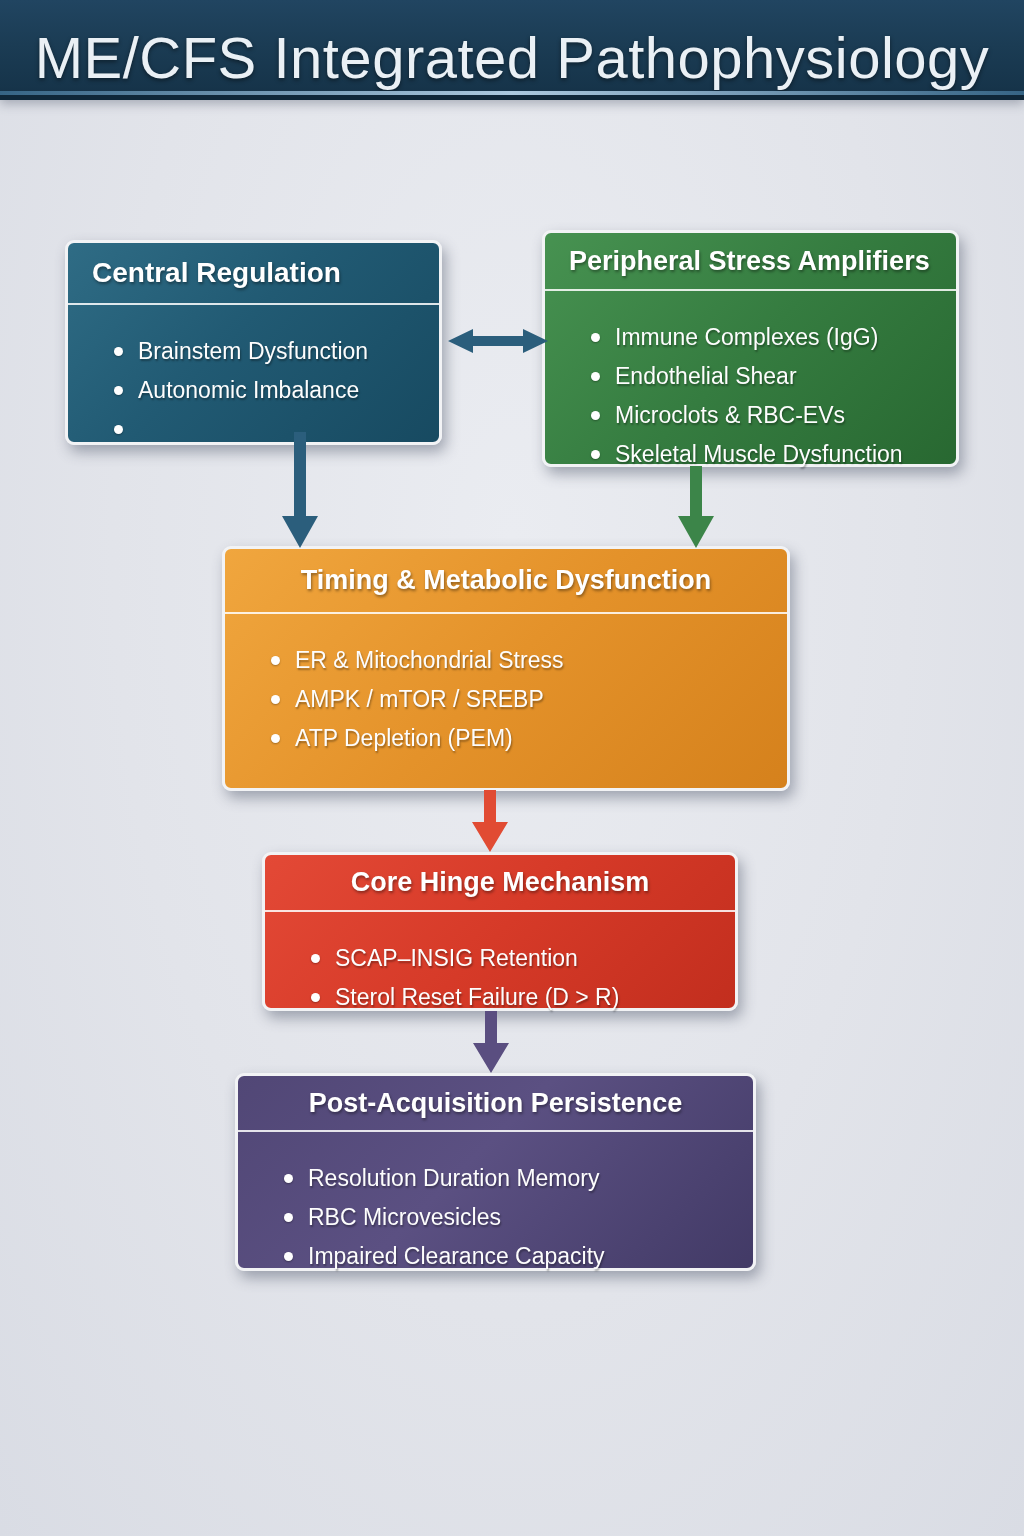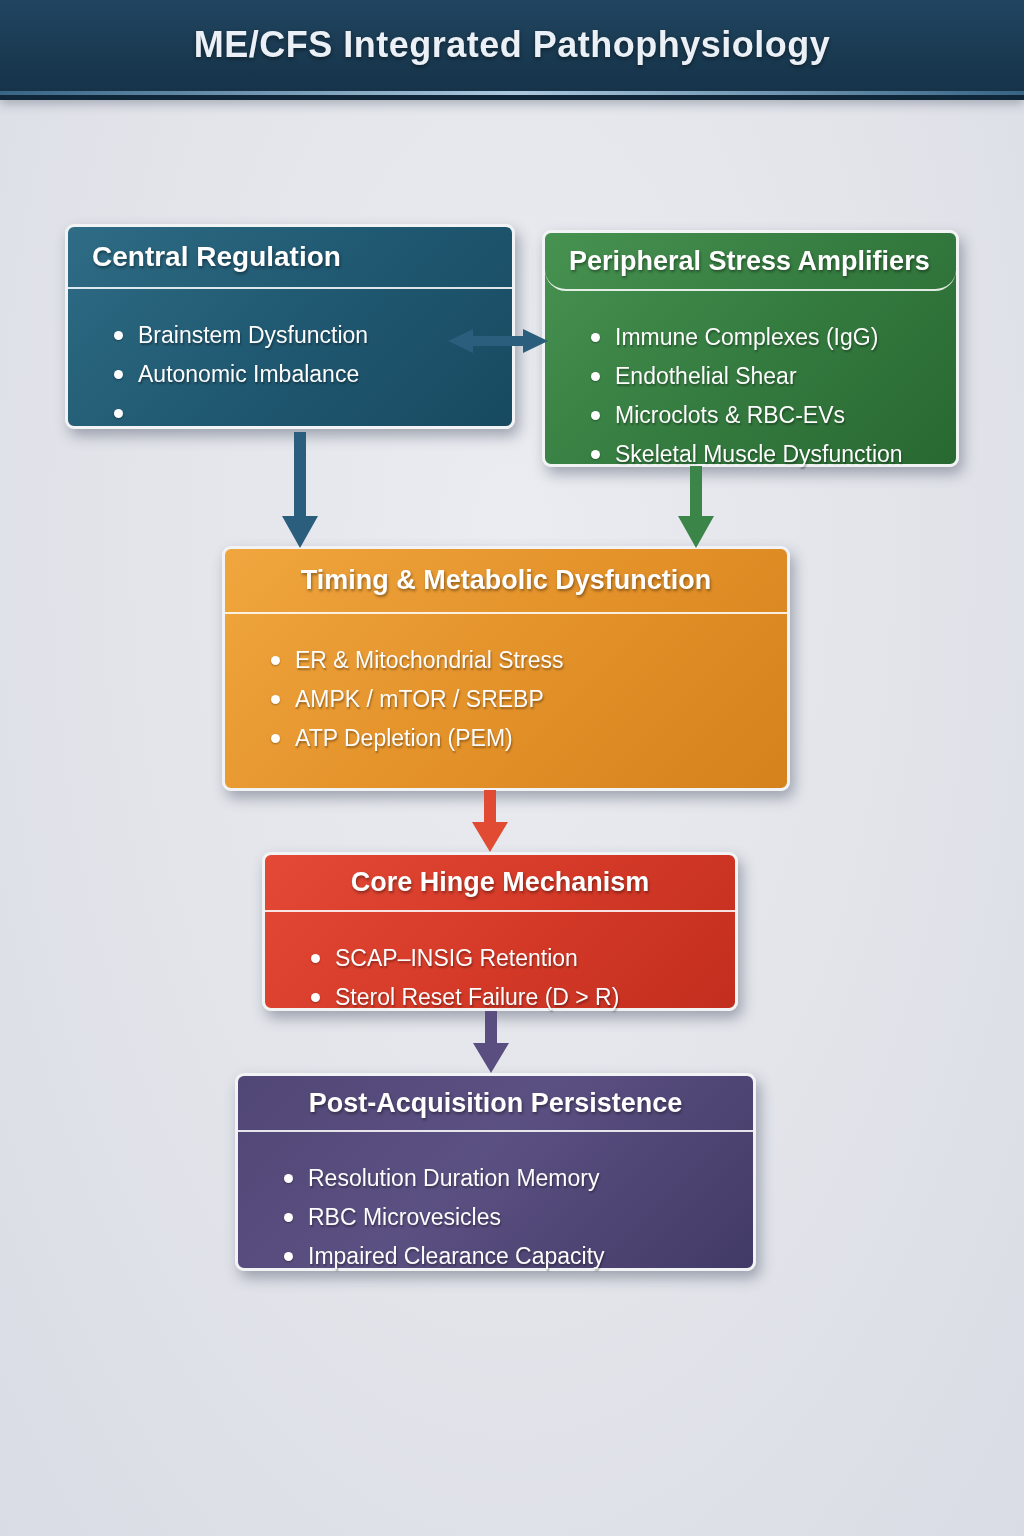--- a/index.html
+++ b/index.html
@@ -24,22 +24,22 @@
     left: 0; top: 0;
     width: 1024px; height: 100px;
     background: linear-gradient(180deg, #214561 0%, #1b3c54 45%, #16344a 88%, #132e43 100%);
     box-shadow: 0 4px 10px rgba(60,70,90,0.35);
   }
   .app-header .title {
     position: absolute;
     left: 0; right: 0;
     top: 24px;
     text-align: center;
-    font-size: 36px;
-    font-weight: bold;
+    font-size: 58px;
+    font-weight: normal;
     letter-spacing: 0.5px;
     color: #eaf0f5;
     text-shadow: 0 2px 4px rgba(0,0,0,0.45);
     white-space: nowrap;
   }
   .header-accent {
     position: absolute;
     left: 0; bottom: 5px;
     width: 100%; height: 4px;
     background: linear-gradient(90deg, #3a6a8c 0%, #bcd9ef 50%, #3a6a8c 100%);
@@ -92,24 +92,24 @@
     margin-right: 15px;
     flex: 0 0 auto;
     box-shadow: 0 1px 2px rgba(0,0,0,0.3);
   }
   .box-teal   { background: linear-gradient(135deg, #2f6c85 0%, #215a73 45%, #174a61 100%); }
   .box-green  { background: linear-gradient(135deg, #479251 0%, #357c40 50%, #286831 100%); }
   .box-orange { background: linear-gradient(135deg, #f0a63e 0%, #e4922a 50%, #d5811c 100%); }
   .box-red    { background: linear-gradient(135deg, #e34936 0%, #d63a28 50%, #c22e1e 100%); }
   .box-purple { background: linear-gradient(135deg, #514776 0%, #5b5082 45%, #423a66 100%); }
 
-  #box-central    { left: 65px;  top: 224px; width: 450px; height: 205px; }
+  #box-central    { left: 65px;  top: 240px; width: 377px; height: 205px; }
   #box-central .box-header { height: 62px; font-size: 28px; }
   #box-peripheral { left: 542px; top: 230px; width: 417px; height: 237px; }
-  #box-peripheral .box-header { height: 58px; font-size: 27px; border-radius: 21px; }
+  #box-peripheral .box-header { height: 58px; font-size: 27px; }
   #box-timing     { left: 222px; top: 546px; width: 568px; height: 245px; }
   #box-timing .box-header { height: 65px; font-size: 27px; }
   #box-core       { left: 262px; top: 852px; width: 476px; height: 159px; }
   #box-core .box-header { height: 57px; font-size: 27px; }
   #box-post       { left: 235px; top: 1073px; width: 521px; height: 198px; }
   #box-post .box-header { height: 56px; font-size: 27px; }
 
   
   .arrow { position: absolute; }
   #arrow-bidirectional { left: 448px; top: 325px; }

